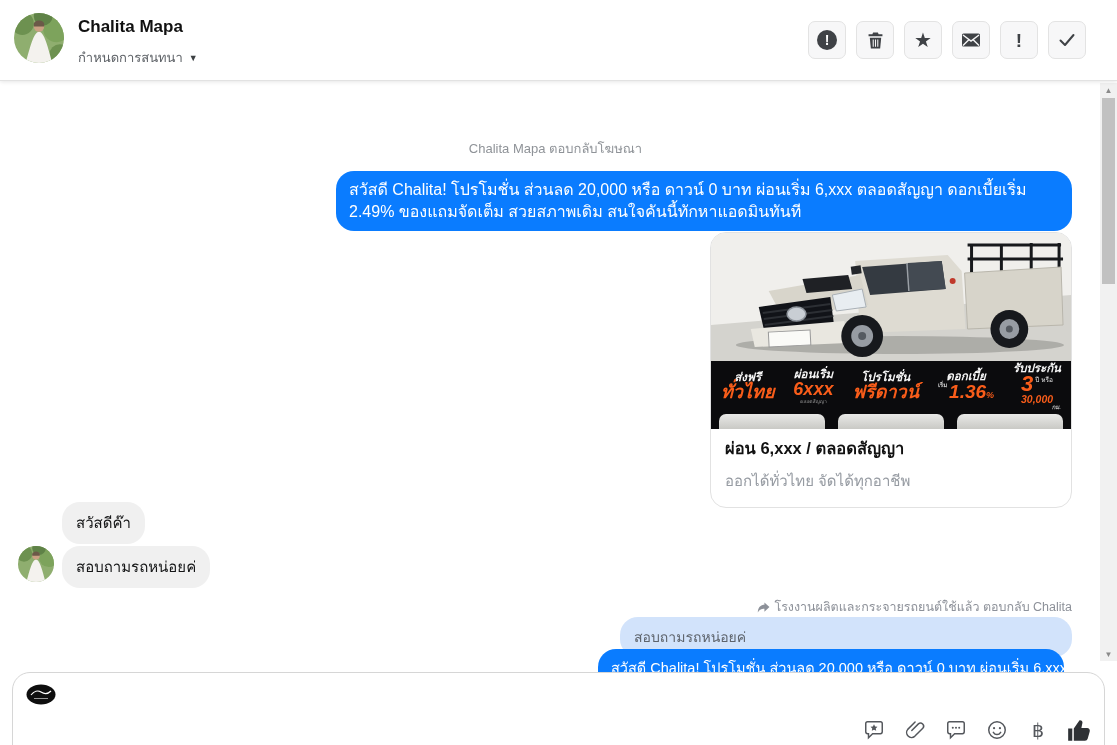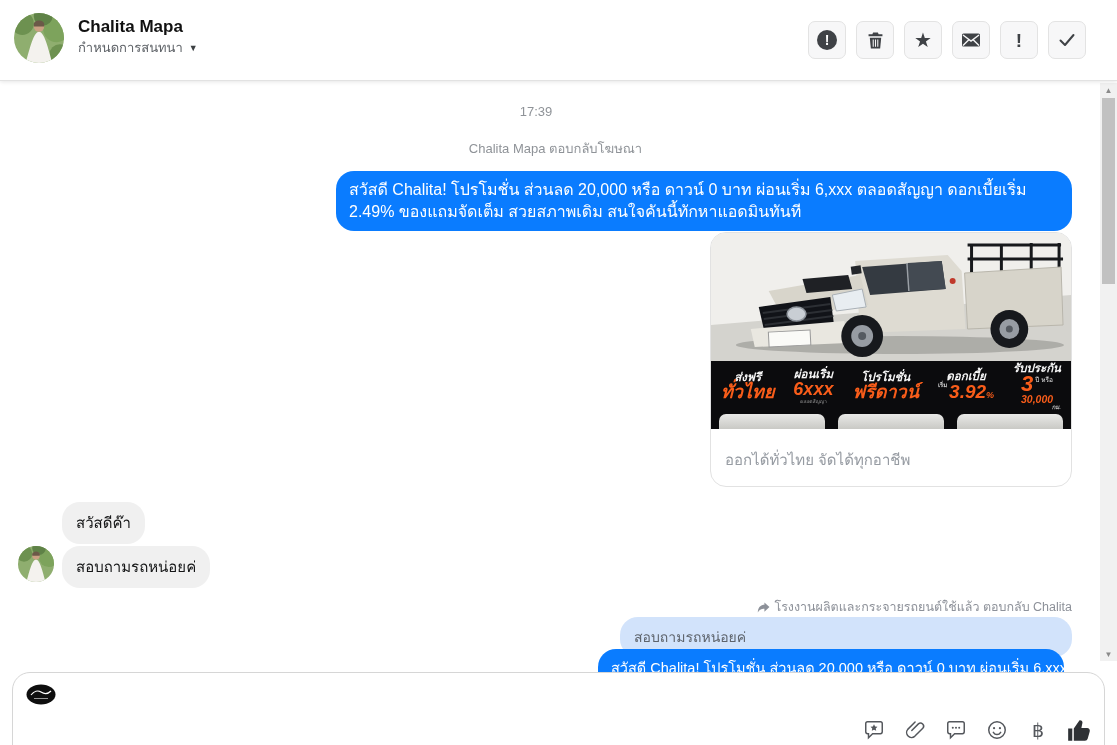--- a/index.html
+++ b/index.html
@@ -6,21 +6,21 @@
   body{font-family:"Liberation Sans","DejaVu Sans",sans-serif;}
   .page{position:relative;width:1117px;height:745px;background:#fdba74;overflow:hidden;}
 
   
   .header{position:absolute;top:0;left:0;right:0;height:80px;background:#fff;
           border-bottom:1px solid #e2e2e2;box-shadow:0 1px 4px rgba(0,0,0,.10);z-index:30;}
   .avatar{position:absolute;border-radius:50%;overflow:hidden;}
   .avatar svg{display:block;width:100%;height:100%;}
   .hdr-avatar{left:14px;top:13px;width:50px;height:50px;}
   .hdr-name{position:absolute;left:78px;top:17px;font-size:17px;font-weight:bold;color:#111;}
-  .hdr-sub{position:absolute;left:78px;top:37px;font-size:13px;color:#5f6368;display:flex;align-items:center;gap:6px;cursor:pointer;}
+  .hdr-sub{position:absolute;left:78px;top:47px;font-size:13px;color:#5f6368;display:flex;align-items:center;gap:6px;cursor:pointer;}
   .hdr-sub .caret{font-size:9px;color:#3c4043;}
   .toolbar{position:absolute;right:31px;top:21px;display:flex;gap:10px;}
   .tbtn{width:38px;height:38px;border:1px solid #e3e3e3;border-radius:7px;background:#f7f7f8;
         display:flex;align-items:center;justify-content:center;cursor:pointer;box-sizing:border-box;}
   .cicon{width:20px;height:20px;border-radius:50%;background:#3f4246;color:#fff;font-size:14px;font-weight:bold;
          display:flex;align-items:center;justify-content:center;line-height:1;}
   .star-glyph{font-size:20px;color:#3f4246;line-height:1;}
   .excl-glyph{font-size:19px;font-weight:bold;color:#3f4246;line-height:1;}
 
   
@@ -141,21 +141,20 @@
       <div class="tbtn">
         <svg width="20" height="20" viewBox="0 0 20 20">
           <path d="M3.5 10.5l4.5 4.5L16.5 5" stroke="#3f4246" stroke-width="2" fill="none" stroke-linecap="round" stroke-linejoin="round"></path>
         </svg>
       </div>
     </div>
   </div>
 
   <div class="chat">
 
-    <div class="centered ts">17:39</div>
     <div class="centered ctx">Chalita Mapa ตอบกลับโฆษณา</div>
 
     <div class="bubble-blue">สวัสดี Chalita! โปรโมชั่น ส่วนลด 20,000 หรือ ดาวน์ 0 บาท ผ่อนเริ่ม 6,xxx ตลอดสัญญา ดอกเบี้ยเริ่ม 2.49% ของแถมจัดเต็ม สวยสภาพเดิม สนใจคันนี้ทักหาแอดมินทันที</div>
 
     <div class="card">
       <div class="card-photo">
         <svg viewBox="0 0 362 128" preserveAspectRatio="none">
           <rect width="362" height="128" fill="#f0efec"></rect>
           <polygon points="0,92 362,62 362,128 0,128" fill="#d4d3ce"></polygon>
           <ellipse cx="190" cy="112" rx="165" ry="9" fill="rgba(0,0,0,0.18)"></ellipse>
@@ -203,40 +202,41 @@
           <div class="bvalue">6xxx</div>
           <div class="bnote">ตลอดสัญญา</div>
         </div>
         <div class="bcol">
           <div class="blabel">โปรโมชั่น</div>
           <div class="bvalue">ฟรีดาวน์</div>
         </div>
         <div class="bcol">
           <div class="blabel">ดอกเบี้ย</div>
           <div class="bvalue" style="font-size:19px;">
-            <span class="bnote-pre">เริ่ม</span><span>3.92</span><span class="bsuf">%</span>
+            <span class="bnote-pre">เริ่ม</span><span>1.36</span><span class="bsuf">%</span>
           </div>
         </div>
         <div class="bcol">
           <div class="blabel">รับประกัน</div>
           <div class="bwarr">
             <span class="bbig">3</span>
             <span class="bsmall">ปี หรือ</span>
           </div>
           <div class="bval2"><span>30,000</span><span class="bunit2">กม.</span></div>
         </div>
       </div>
 
       <div class="card-thumbs">
         <div class="thumb"></div>
         <div class="thumb"></div>
         <div class="thumb"></div>
       </div>
 
       <div class="card-info">
+        <div class="card-title">ผ่อน 6,xxx / ตลอดสัญญา</div>
         <div class="card-sub">ออกได้ทั่วไทย จัดได้ทุกอาชีพ</div>
       </div>
     </div>
 
     <div class="bubble-gray in1">สวัสดีค๊า</div>
     <div class="avatar in-avatar" style="position:absolute;">
       <svg viewBox="0 0 48 48">
         <rect width="48" height="48" fill="#8fae6f"></rect>
         <circle cx="8" cy="10" r="11" fill="#6d9150"></circle>
         <circle cx="41" cy="15" r="13" fill="#7da35c"></circle>

